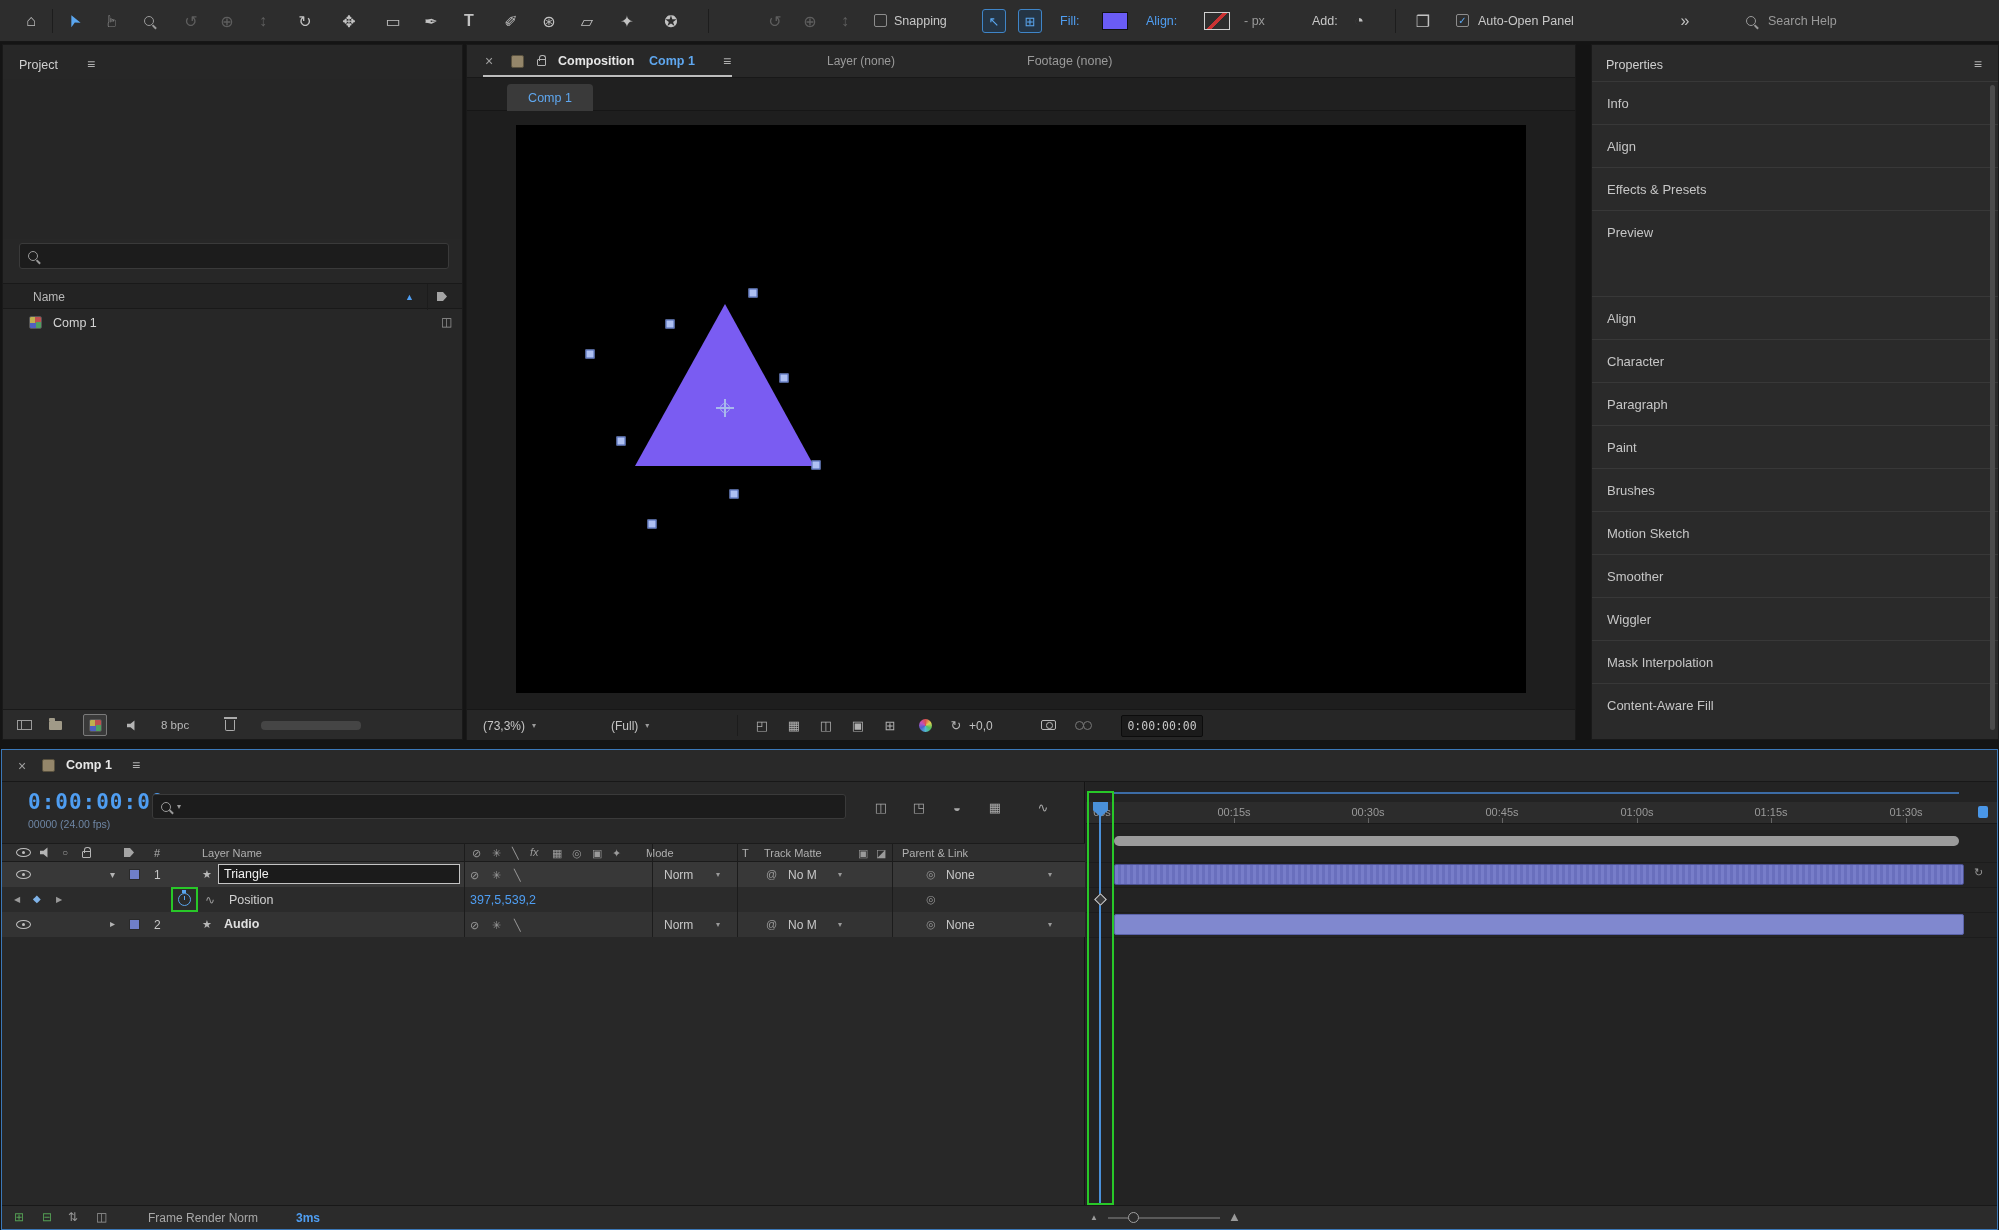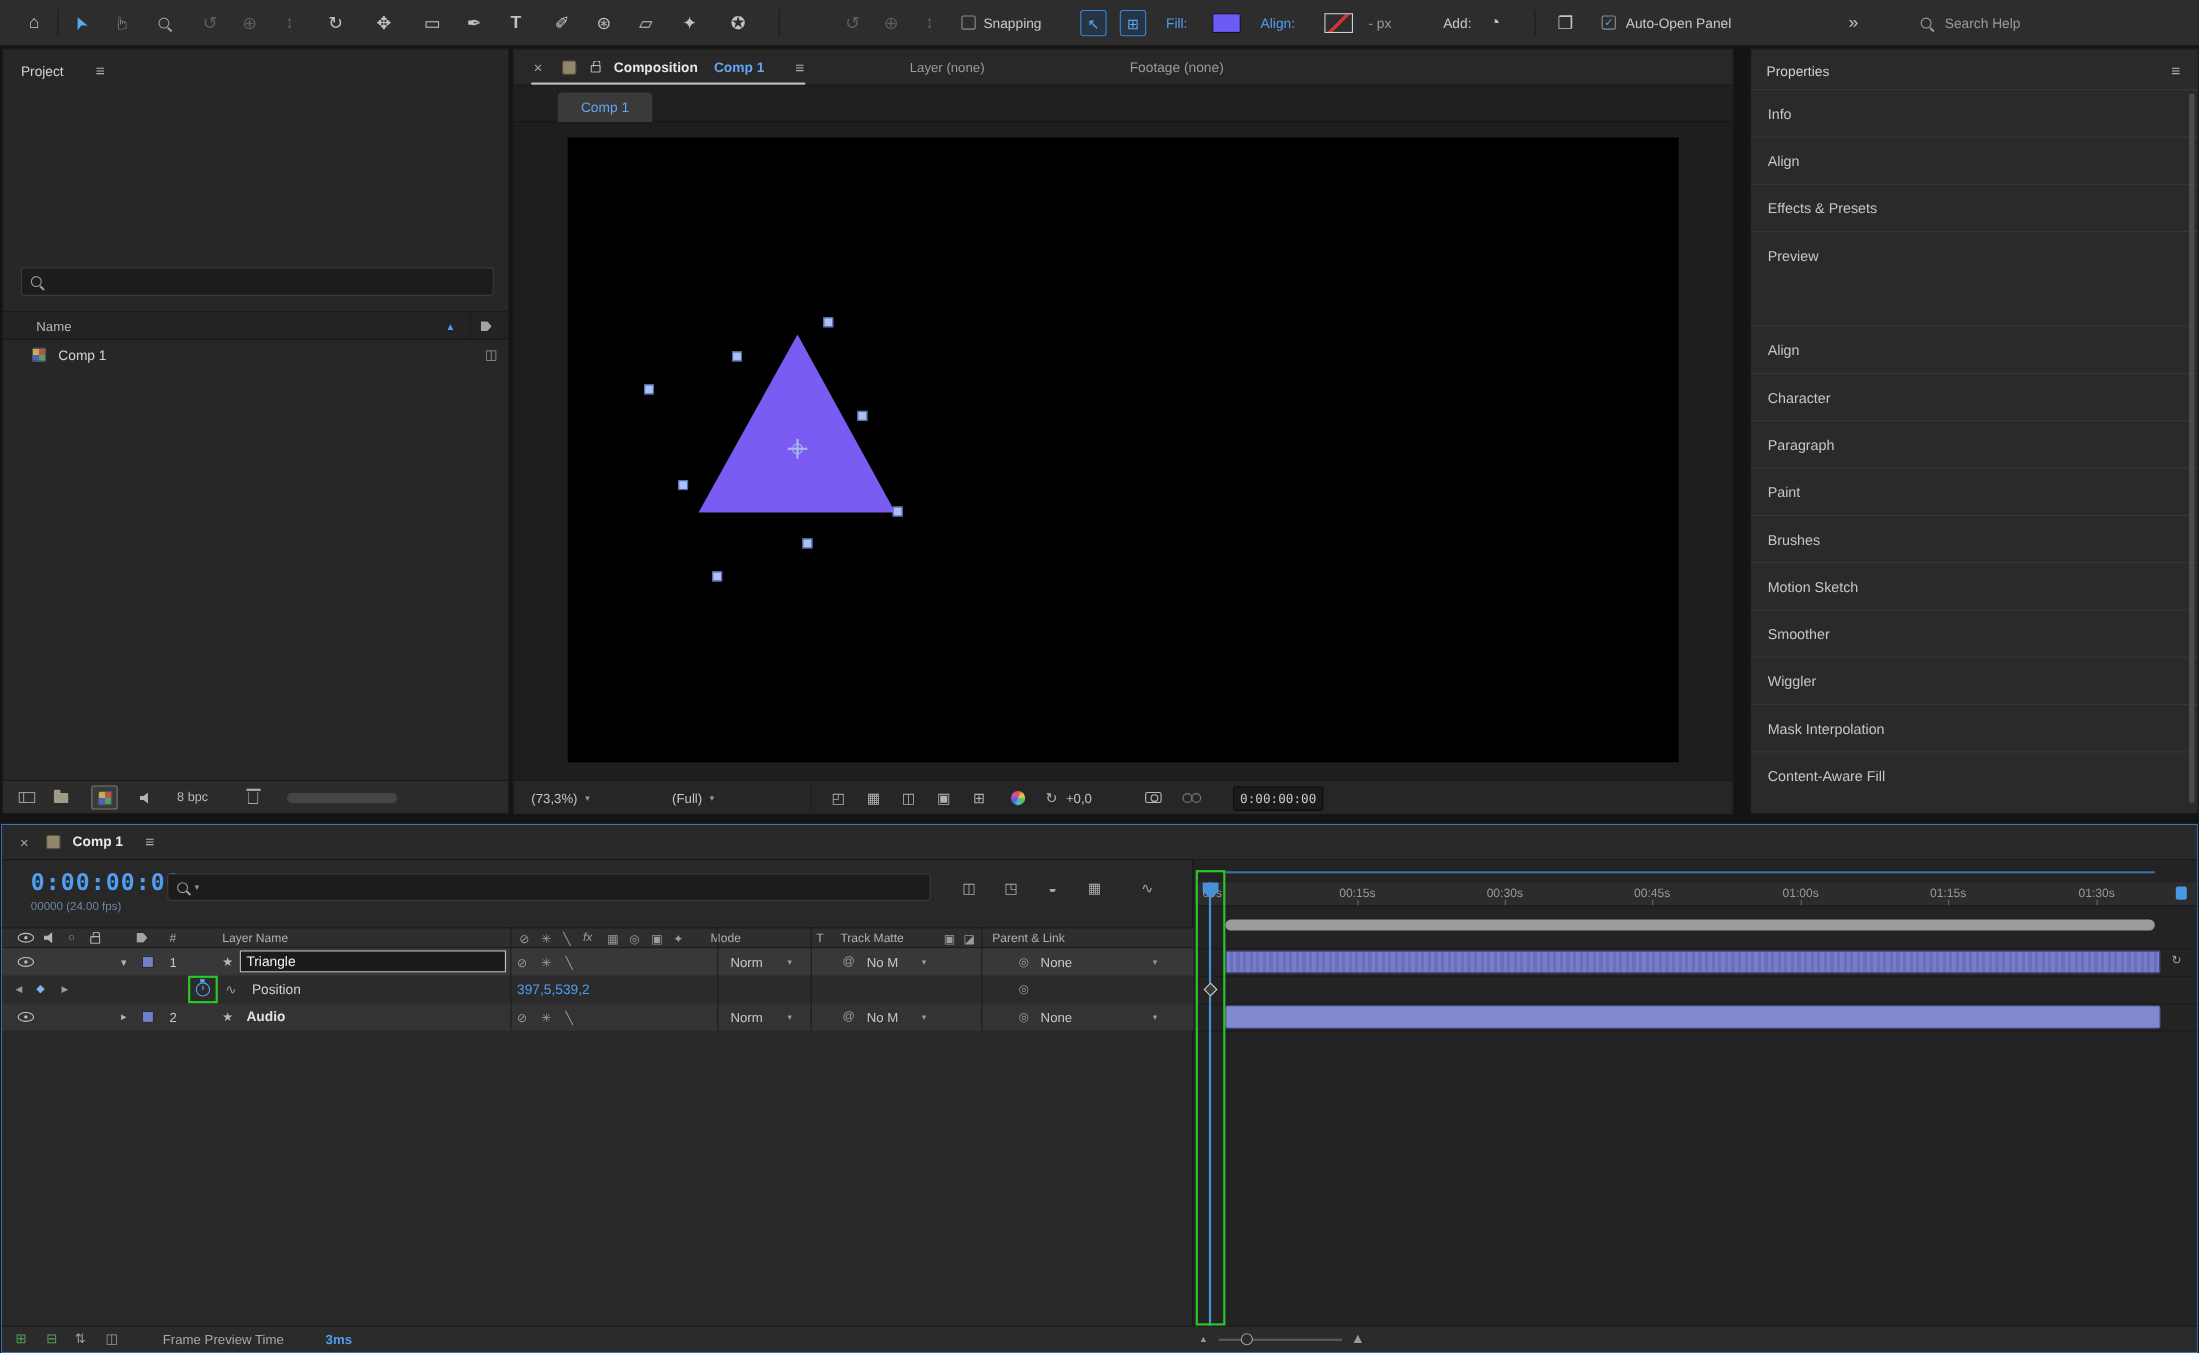--- a/index.html
+++ b/index.html
@@ -416,21 +416,21 @@
       <span id="cti-line"></span>
       <span id="cti-head"></span>
       <span class="greenbox" style="left:1px;top:9px;width:27px;height:414px"></span>
     </div>
 
     <div id="tl-footer">
       <span class="t" style="left:12px;top:4px;font-size:12px;color:#55a055">⊞</span>
       <span class="t" style="left:40px;top:4px;font-size:12px;color:#55a055">⊟</span>
       <span class="t" style="left:66px;top:4px;font-size:12px;color:#9a9a9a">⇅</span>
       <span class="t" style="left:94px;top:4px;font-size:12px;color:#9a9a9a">◫</span>
-      <span class="t" style="left:146px;top:5px;font-size:12px;color:#a8a8a8">Frame Preview Time</span>
+      <span class="t" style="left:146px;top:5px;font-size:12px;color:#a8a8a8">Frame Render Norm</span>
       <span class="t" style="left:294px;top:5px;font-size:12px;font-weight:bold;color:#4f9ef2">3ms</span>
       <span class="t" style="left:1088px;top:7px;font-size:8px;color:#9a9a9a">▲</span>
       <span class="abs" style="left:1106px;top:11px;width:112px;height:2px;background:#5a5a5a"></span>
       <span class="abs" style="left:1126px;top:6px;width:11px;height:11px;border:1.5px solid #a0a0a0;border-radius:50%;background:#2b2b2b"></span>
       <span class="t" style="left:1226px;top:3px;font-size:13px;color:#9a9a9a">▲</span>
     </div>
   </section>
 
 </div>
 

